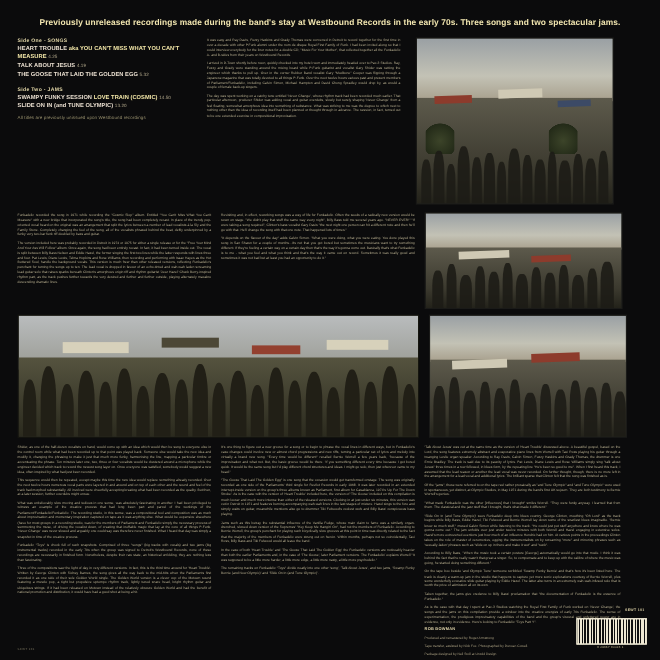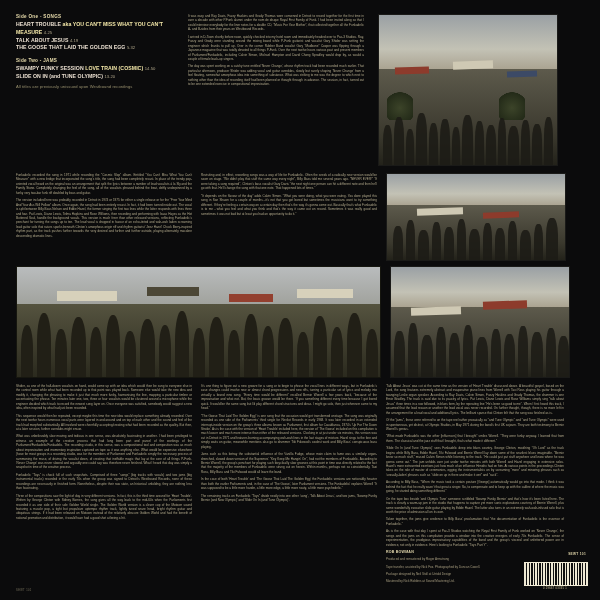--- a/index.html
+++ b/index.html
@@ -228,20 +228,21 @@
     color: #7d7760;
     font-size: 2.6px;
     letter-spacing: 0.4px;
   }
 </style>
 </head>
 <body>
 
 <div class="sleeve">
 
+  <div class="headline">Previously unreleased recordings made during the band's stay at Westbound Records in the early 70s. Three songs and two spectacular jams.</div>
 
   <div class="tracklists">
 
     <div class="side">
       <div class="side-title">Side One - SONGS</div>
       <div class="track">
         <span>HEART TROUBLE</span>
         <span class="hl">aka YOU CAN'T MISS WHAT YOU CAN'T MEASURE</span>
         <span class="dur">4.25</span>
       </div>

